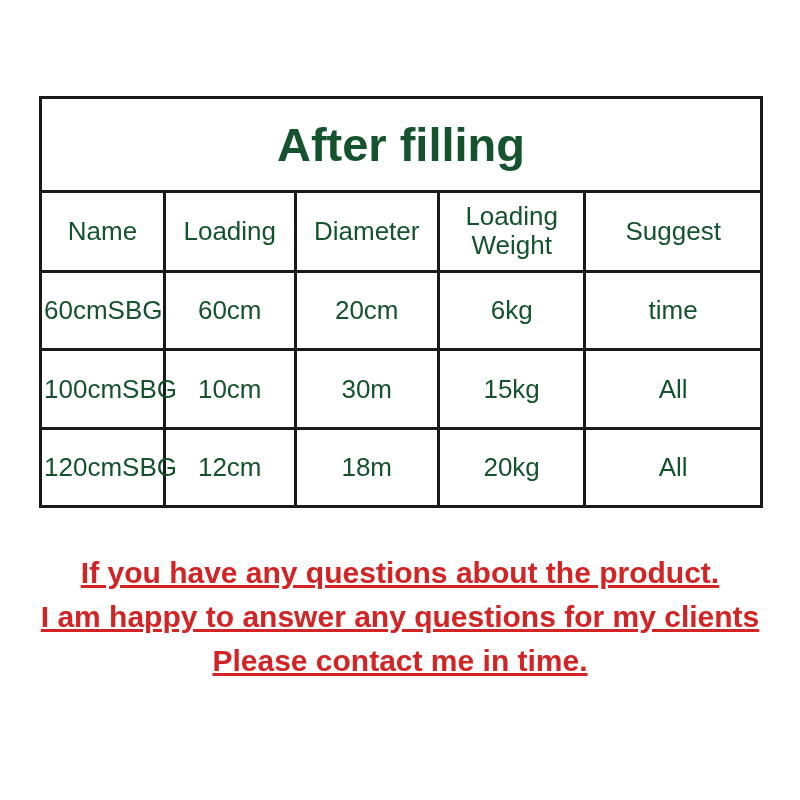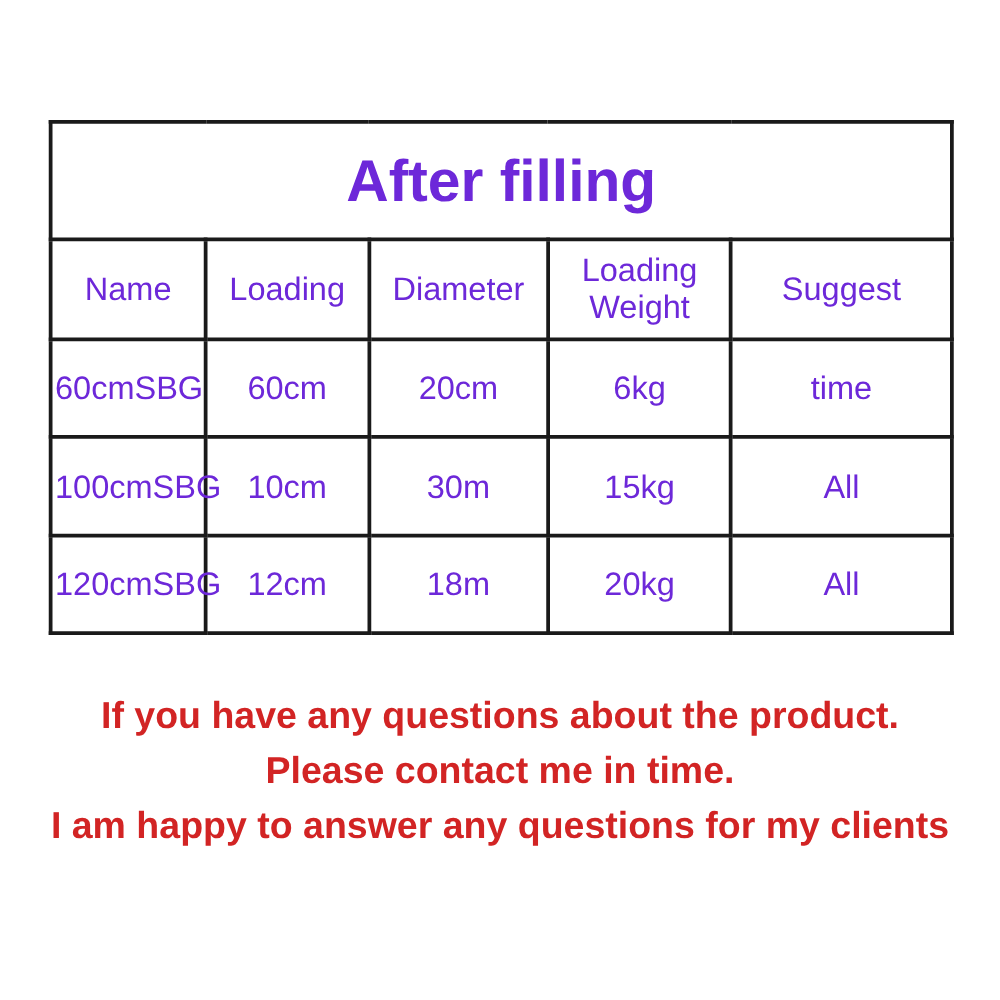--- a/index.html
+++ b/index.html
@@ -32,21 +32,21 @@
   table.spec-table td,
   table.spec-table th {
     border: 3px solid #1a1a1a;
     text-align: center;
     vertical-align: middle;
     font-size: 26px;
     font-weight: 400;
     line-height: 1.12;
     padding: 0 2px;
     white-space: pre-line;
-    color: #6d28d9;
+    color: #14532d;
   }
   tr.title-row {
     height: 79px;
   }
   tr.title-row td {
     font-size: 47px;
     font-weight: 700;
     line-height: 1;
   }
   tr.header-row {
@@ -109,19 +109,19 @@
       <tr class="data-row">
         <td>120cmSBG</td>
         <td>12cm</td>
         <td>18m</td>
         <td>20kg</td>
         <td>All</td>
       </tr>
     </tbody>
   </table>
 
-  <div class="notice" style="color: rgb(210, 36, 36);">
+  <div class="notice" style="color: rgb(210, 36, 36); text-decoration: underline;">
     <div>If you have any questions about the product.</div>
+    <div>I am happy to answer any questions for my clients</div>
     <div>Please contact me in time.</div>
-    <div>I am happy to answer any questions for my clients</div>
   </div>
 
 </div>
 
 </body></html>

